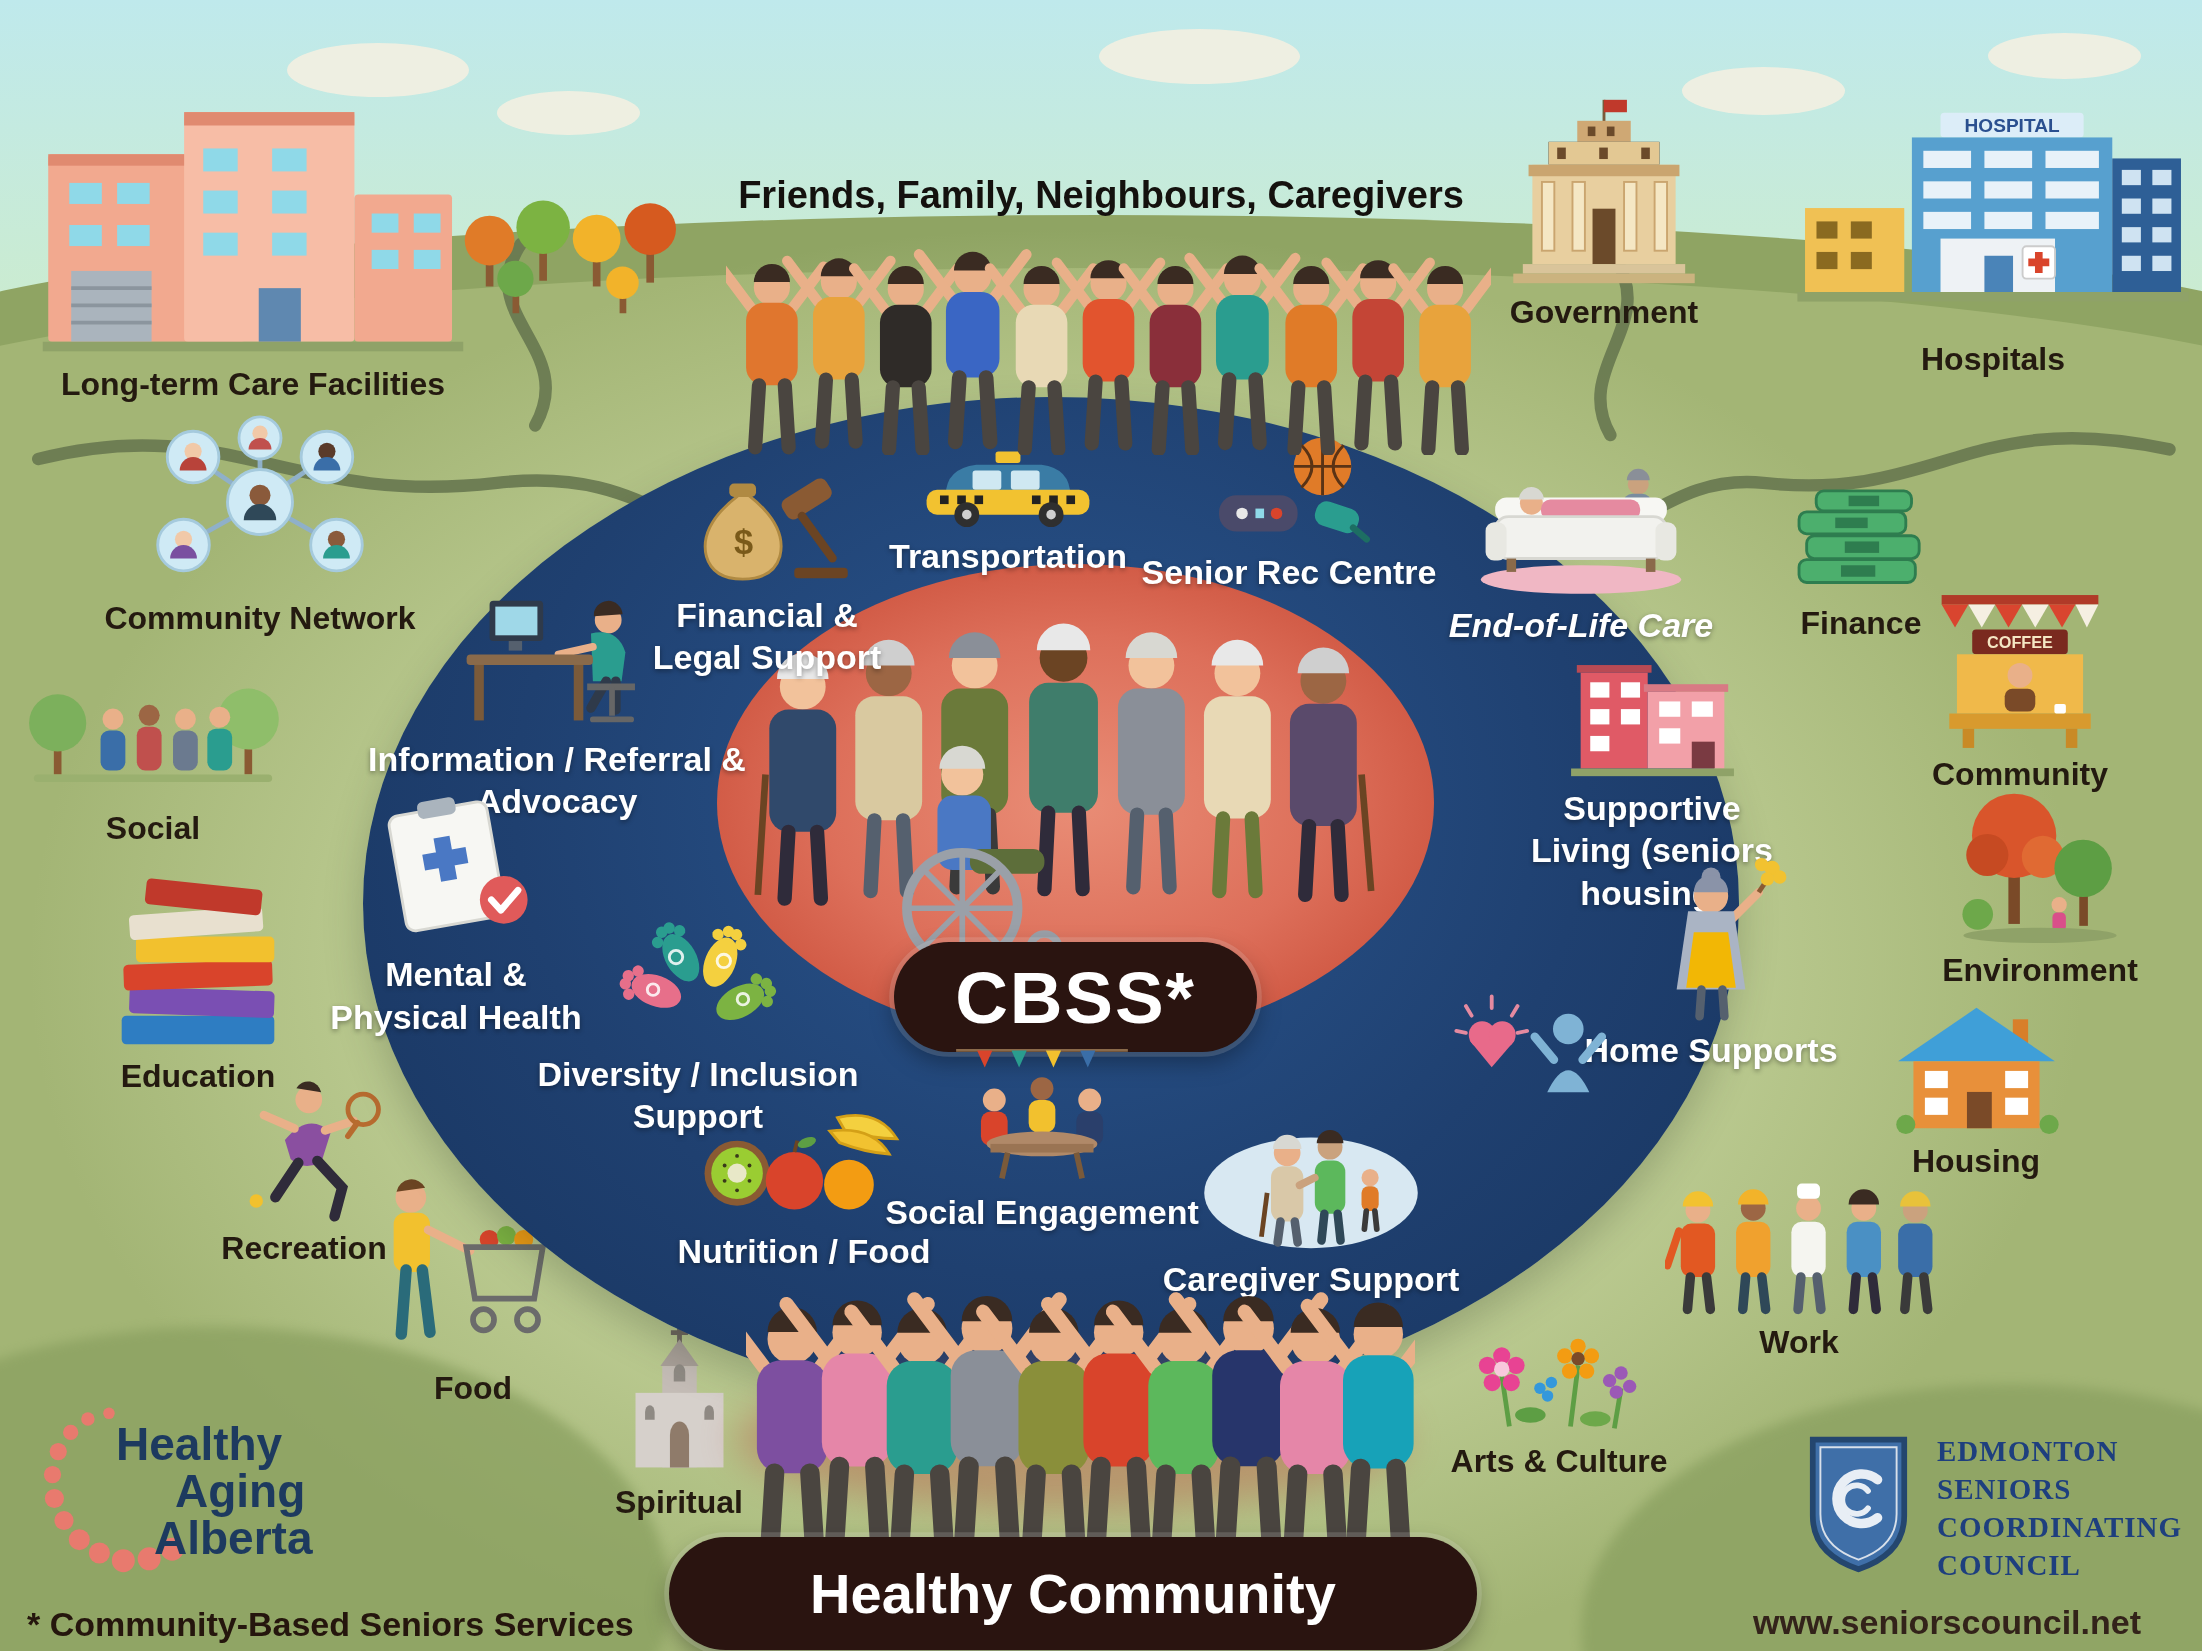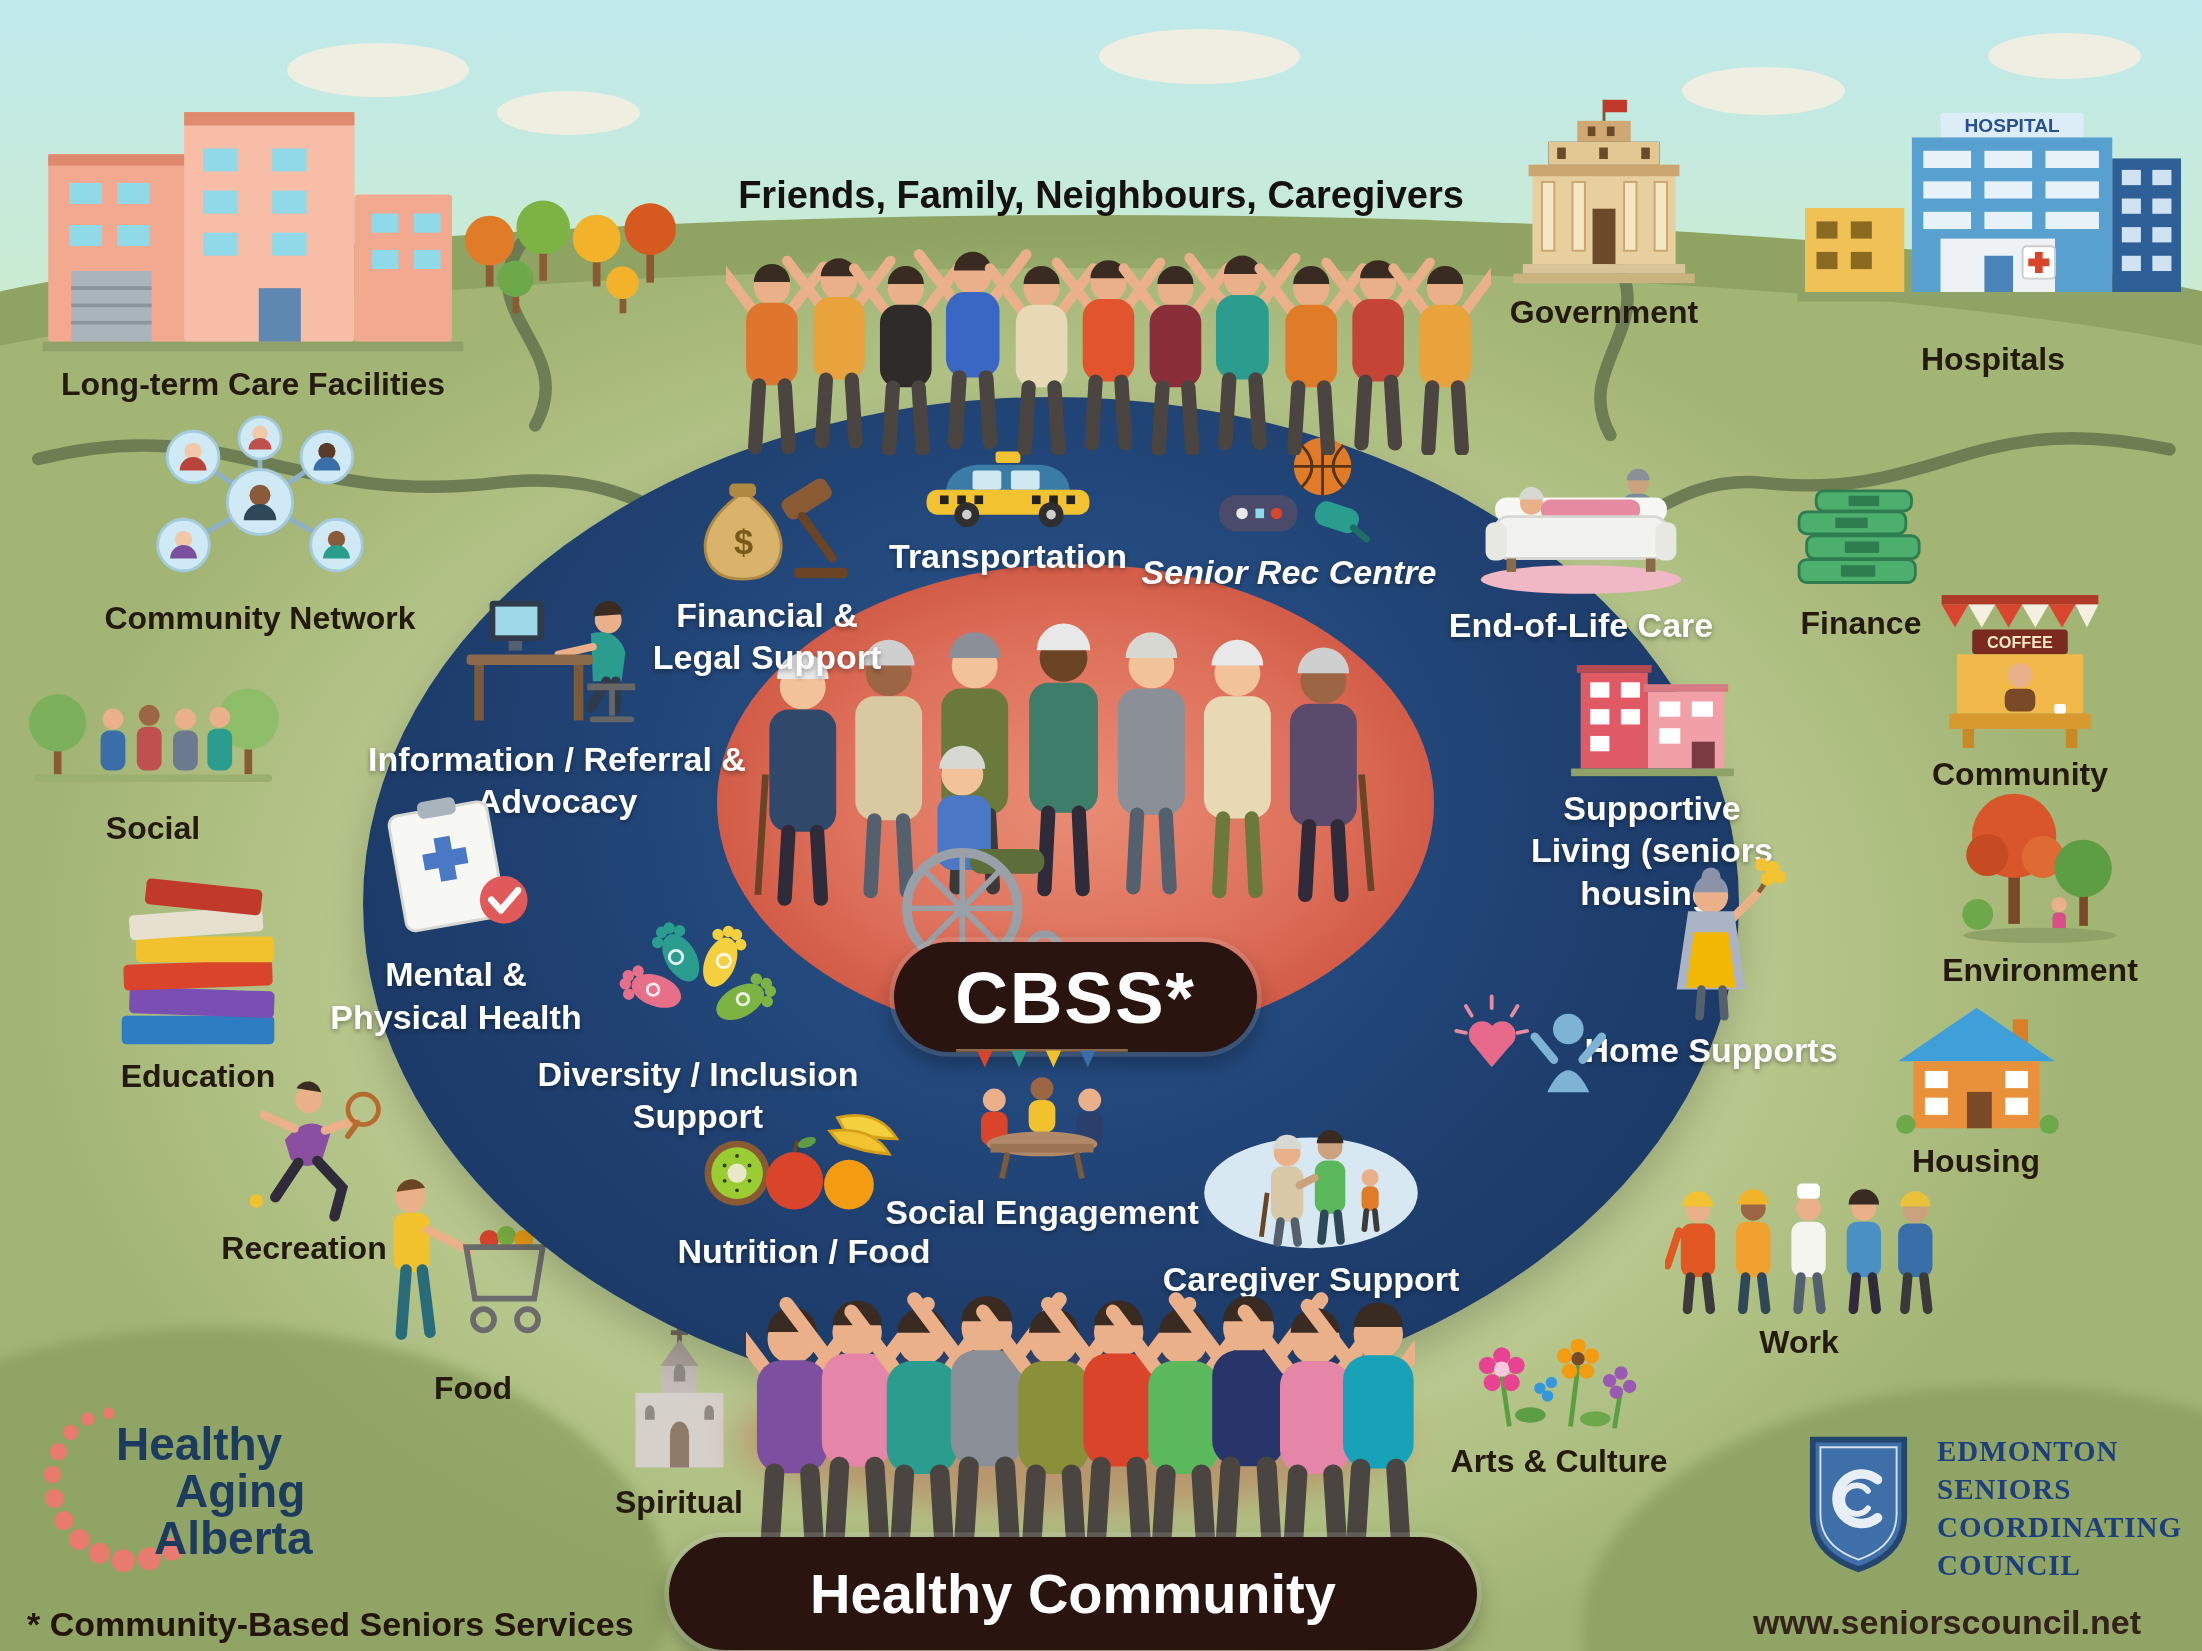--- a/index.html
+++ b/index.html
@@ -542,21 +542,21 @@
           <rect x="156" y="60" width="9" height="9"></rect>
       </g>
       <circle cx="52" cy="80" r="13" fill="#2f2f2f"></circle>
         <circle cx="52" cy="80" r="5" fill="#cfcfcf"></circle>
       <circle cx="140" cy="80" r="13" fill="#2f2f2f"></circle>
         <circle cx="140" cy="80" r="5" fill="#cfcfcf"></circle>
     </svg>
     <div class="ilabel" style="width:306px;">Transportation</div>
   </div>
 
-  <div class="item" style="left:1289px;top:430px;font-style:italic;">
+  <div class="item" style="left:1289px;top:430px;">
     <svg width="163" height="115" viewBox="0 0 170 120">
       <circle cx="120" cy="38" r="30" fill="#e07b28"></circle>
       <path d="M90,38 H150 M120,8 V68 M98,16 Q120,38 98,60 M142,16 Q120,38 142,60" stroke="#5a3315" stroke-width="3" fill="none"></path>
       <rect x="12" y="68" width="82" height="38" rx="18" fill="#4a4a6a"></rect>
       <circle cx="36" cy="87" r="6" fill="#e8e8e8"></circle>
         <circle cx="72" cy="87" r="6" fill="#d9442b"></circle>
       <rect x="50" y="82" width="9" height="10" fill="#8fd9e8"></rect>
       <rect x="112" y="78" width="46" height="26" rx="11" fill="#2a9d8f" transform="rotate(18 135 91)"></rect>
       <line x1="152" y1="102" x2="166" y2="114" stroke="#1d6e63" stroke-width="7" stroke-linecap="round"></line>
     </svg>
@@ -572,21 +572,21 @@
       <rect x="30" y="40" width="180" height="26" rx="12" fill="#f7f7f3"></rect>
       <circle cx="68" cy="46" r="12" fill="#e9b089"></circle>
         <path d="M55,42 a13,13 0 0 1 26,0 z" fill="#d8d8d2"></path>
       <rect x="78" y="42" width="104" height="22" rx="10" fill="#e58aa0"></rect>
       <rect x="30" y="60" width="180" height="44" rx="14" fill="#f2f2ee" stroke="#d8d8d2" stroke-width="3"></rect>
       <rect x="20" y="66" width="22" height="40" rx="9" fill="#e8e8e2"></rect>
       <rect x="198" y="66" width="22" height="40" rx="9" fill="#e8e8e2"></rect>
       <rect x="42" y="104" width="10" height="14" fill="#8a6a4a"></rect>
         <rect x="188" y="104" width="10" height="14" fill="#8a6a4a"></rect>
     </svg>
-    <div class="ilabel" style="width:315px;">End-of-Life Care</div>
+    <div class="ilabel" style="width:315px;font-style:italic;">End-of-Life Care</div>
   </div>
 
   <div class="item" style="left:767px;top:449px;">
     <svg width="172" height="139" viewBox="0 0 180 145">
       <path d="M60,48 Q18,80 26,112 Q33,136 64,136 Q96,136 103,112 Q111,80 70,48 Z" fill="#d9b36c" stroke="#b08a42" stroke-width="3"></path>
       <rect x="50" y="36" width="28" height="14" rx="5" fill="#b08a42"></rect>
       <text x="65" y="110" font-size="36" font-weight="bold" fill="#7a5a1a" text-anchor="middle">$</text>
       <rect x="104" y="40" width="54" height="24" rx="8" fill="#8a5a33" transform="rotate(-32 131 52)"></rect>
       <line x1="126" y1="70" x2="158" y2="114" stroke="#6b4423" stroke-width="9" stroke-linecap="round"></line>
       <rect x="118" y="124" width="56" height="11" rx="4" fill="#6b4423"></rect>

